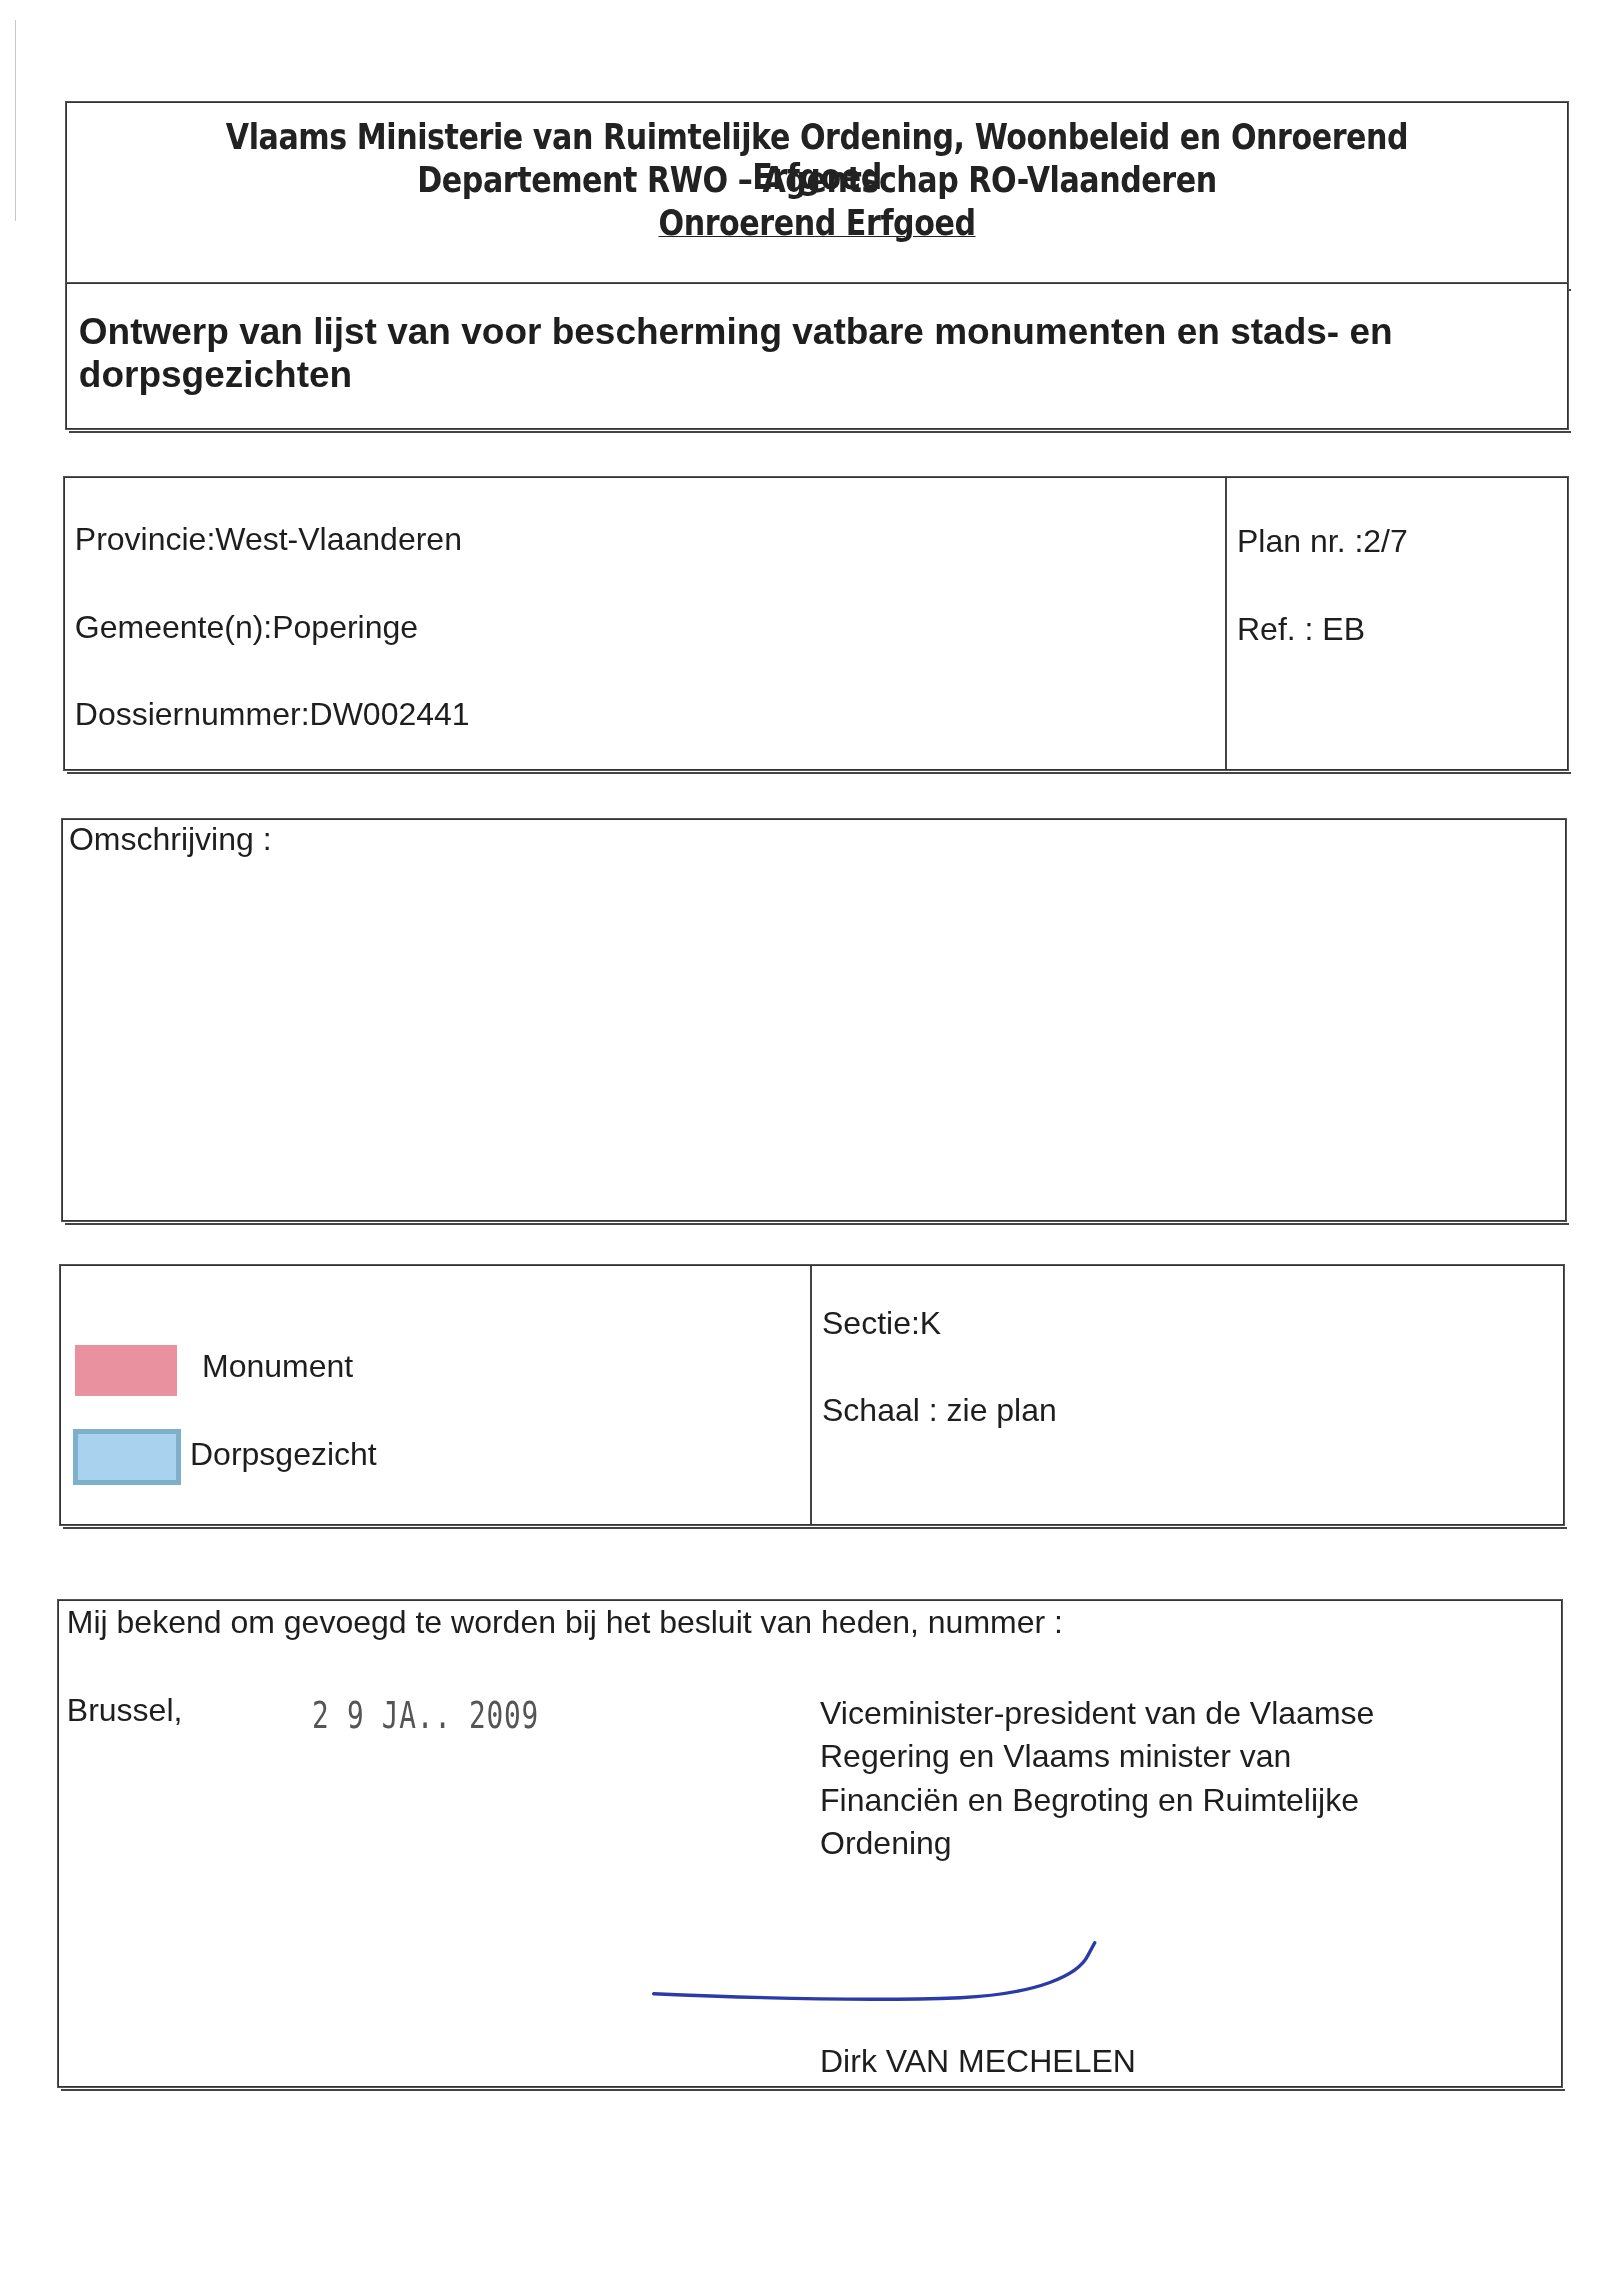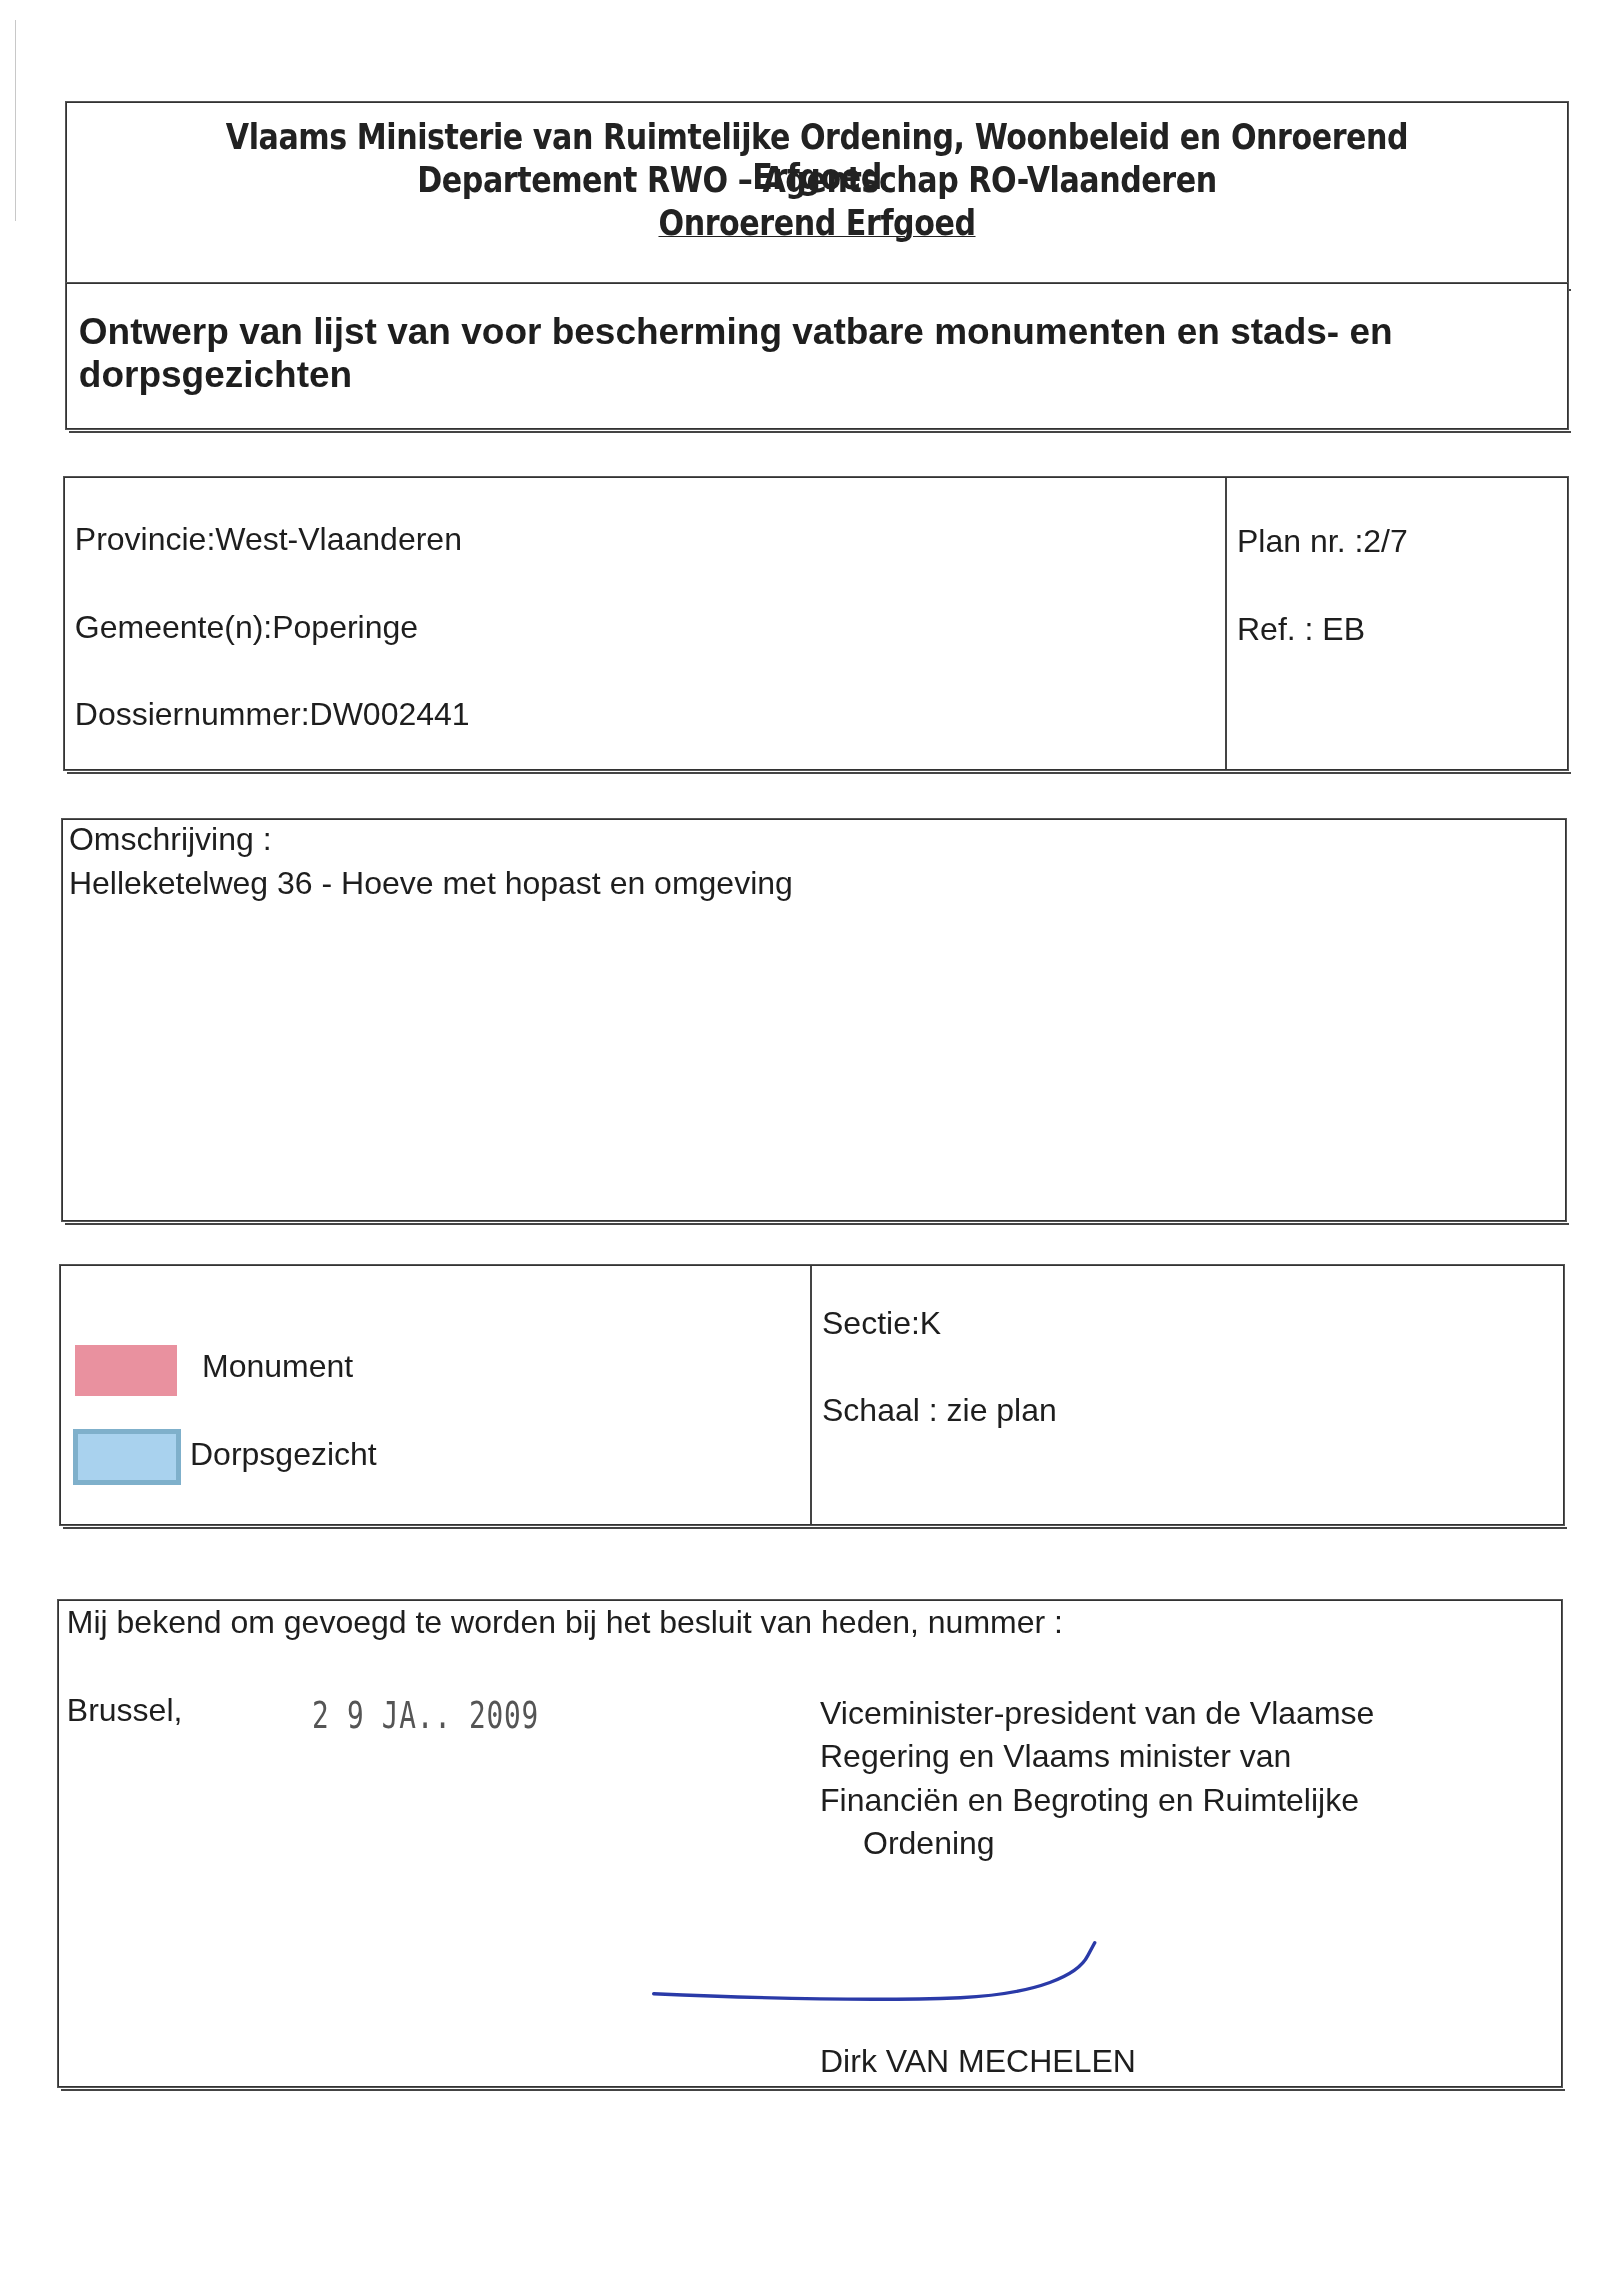--- a/index.html
+++ b/index.html
@@ -76,40 +76,39 @@
   <div class="field" style="left:9.8px; top:43px;">Provincie:West-Vlaanderen</div>
   <div class="field" style="left:9.8px; top:131px;">Gemeente(n):Poperinge</div>
   <div class="field" style="left:9.8px; top:218px;">Dossiernummer:DW002441</div>
   <div class="divider"></div>
   <div class="field" style="left:1172px; top:45px;">Plan nr. :2/7</div>
   <div class="field" style="left:1172px; top:133px;">Ref. : EB</div>
 </div>
 
 <div class="box" id="desc">
   <div class="field" style="left:5.9px; top:1px;">Omschrijving :</div>
-  <div class="field" style="left:5.9px; top:45px;">Helleketelweg 36 - Hoeve met hopast en omgeving</div>
 </div>
 
 <div class="box" id="legend">
   <div class="swatch monument"></div>
   <div class="field" style="left:141px; top:82px;">Monument</div>
   <div class="swatch dorps"></div>
   <div class="field" style="left:129px; top:170px;">Dorpsgezicht</div>
   <div class="divider"></div>
   <div class="field" style="left:761px; top:39px;">Sectie:K</div>
   <div class="field" style="left:761px; top:126px;">Schaal : zie plan</div>
 </div>
 
 <div class="box" id="sig">
   <div class="field" style="left:7.8px; top:2.9px;">Mij bekend om gevoegd te worden bij het besluit van heden, nummer :</div>
   <div class="field" style="left:7.8px; top:91px;">Brussel,</div>
   <div class="stamp" style="left:253px; top:93px;">2 9 JA..  2009</div>
   <div class="field" style="left:761px; top:94px;">Viceminister-president van de Vlaamse</div>
   <div class="field" style="left:761px; top:137px;">Regering en Vlaams minister van</div>
   <div class="field" style="left:761px; top:181px;">Financiën en Begroting en Ruimtelijke</div>
-  <div class="field" style="left:761px; top:224px;margin-left:43px;">Ordening</div>
+  <div class="field" style="left:761px; top:224px;">Ordening</div>
   <div class="field" style="left:761px; top:442px;">Dirk VAN MECHELEN</div>
 </div>
 
 <svg class="signature" viewBox="0 0 1654 2340">
   <path d="M667 2034 C 760 2038, 880 2042, 980 2038 C 1060 2034, 1100 2015, 1110 1995 L 1117 1982" fill="none" stroke="#2a3aa8" stroke-width="3.5" stroke-linecap="round"></path>
 </svg>
 
 
 </body></html>

